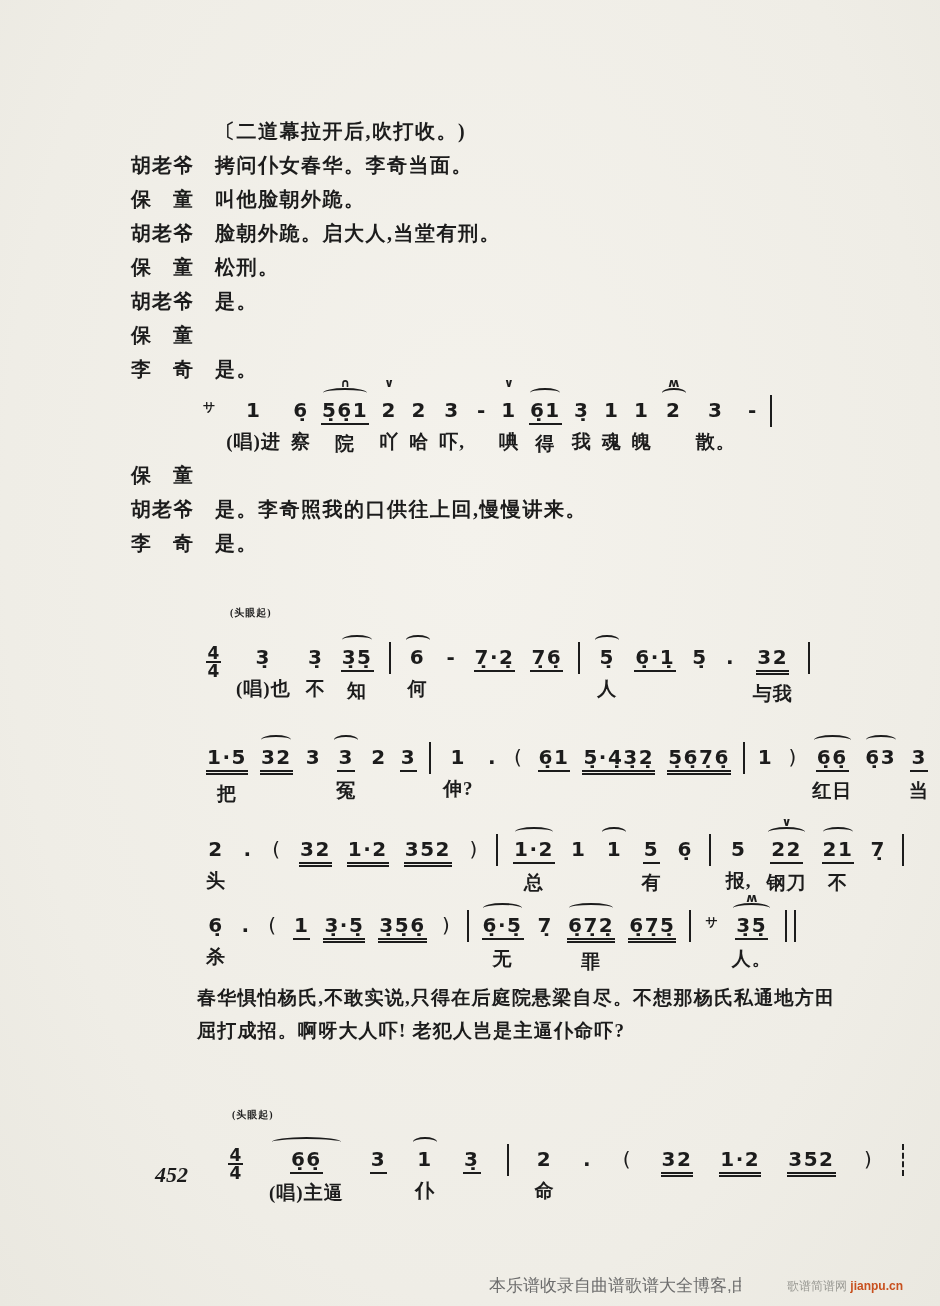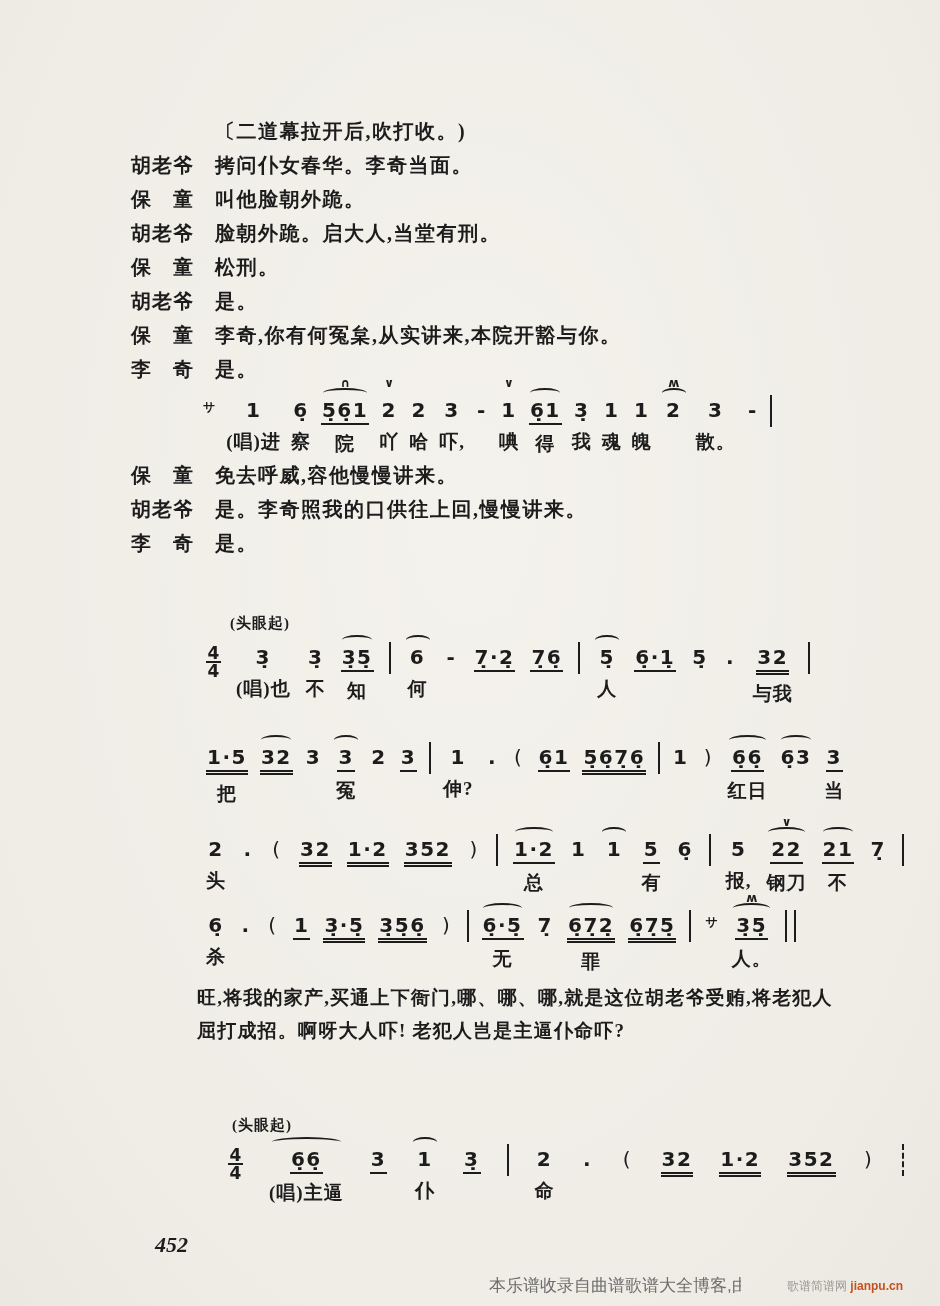--- a/index.html
+++ b/index.html
@@ -12,21 +12,21 @@
   .drow{display:flex;align-items:flex-start;font-size:20px;line-height:23px;margin-bottom:11px;}
   .role{width:66px;flex-shrink:0;font-weight:bold;letter-spacing:1px;white-space:nowrap;}
   .dtext{margin-left:18px;font-weight:700;letter-spacing:1.5px;white-space:nowrap;}
   
   .para{position:absolute;left:197px;top:982px;width:660px;font-size:19px;
         line-height:32.5px;font-weight:600;letter-spacing:1.2px;}
   .para div{white-space:nowrap;}
   
   .msys{position:absolute;}
   .msys.haslabel{padding-top:24px;}
-  .mlabel{position:absolute;top:8px;font-size:15px;font-weight:600;letter-spacing:1px;}
+  .mlabel{position:absolute;top:0;font-size:10px;font-weight:600;letter-spacing:1px;}
   .mrow{display:flex;align-items:flex-start;}
   .mcell{display:flex;flex-direction:column;align-items:center;}
   .mtop{height:15px;width:100%;display:flex;align-items:flex-end;justify-content:center;position:relative;min-width:14px;}
   .arc{height:8px;width:92%;min-width:24px;border-top:2.5px solid #1c1c1c;border-radius:100% 100% 0 0;}
   .mark{position:absolute;left:50%;transform:translateX(-50%);top:-6px;font-size:12px;font-weight:bold;
         font-family:"DejaVu Sans",sans-serif;line-height:12px;}
   .note{font-family:"DejaVu Sans",sans-serif;font-weight:bold;font-size:20px;line-height:25px;
         letter-spacing:1.5px;padding:0 1px;white-space:nowrap;}
   .note.u1{border-bottom:2px solid #1c1c1c;}
   .note.u2{border-bottom:5px double #1c1c1c;}
@@ -34,21 +34,21 @@
   .orn .note{font-size:12px;line-height:14px;padding-top:2px;letter-spacing:0;}
   .mlyr{font-weight:600;font-size:19px;line-height:26px;min-height:26px;margin-top:6px;
         white-space:nowrap;letter-spacing:1px;}
   .barcell .bar{width:2px;height:32px;background:#1c1c1c;margin-top:12px;}
   .barcell .bar.double{width:7px;background:none;border-left:2px solid #1c1c1c;border-right:2px solid #1c1c1c;}
   .barcell .bar.dashed{width:0;background:none;border-left:2px dashed #1c1c1c;}
   .meter{display:flex;flex-direction:column;align-items:center;font-family:"DejaVu Sans",sans-serif;
          font-weight:bold;font-size:17px;line-height:12px;margin-top:2px;}
   .meter .mline{width:15px;border-top:2px solid #1c1c1c;margin:2px 0;}
   
-  .pageno{position:absolute;left:155px;top:1232px;font-size:22px;font-weight:bold;font-style:italic;}
+  .pageno{position:absolute;left:155px;top:1162px;font-size:22px;font-weight:bold;font-style:italic;}
   .wm{position:absolute;left:489px;top:1274px;width:252px;overflow:hidden;white-space:nowrap;
       font-size:17px;color:#6d6d6d;font-family:"Liberation Sans","DejaVu Sans",sans-serif;}
   .sitebox{position:absolute;left:787px;top:1278px;font-size:12px;white-space:nowrap;
       font-family:"Liberation Sans","DejaVu Sans",sans-serif;}
   .sitename{color:#9a9a94;}
   .siteurl{font-weight:bold;}
 </style>
 </head>
 <body>
 
@@ -73,21 +73,20 @@
       <div class="drow">
         <span class="role">保　童</span>
         <span class="dtext">松刑。</span>
       </div>
       <div class="drow">
         <span class="role">胡老爷</span>
         <span class="dtext">是。</span>
       </div>
       <div class="drow">
         <span class="role">保　童</span>
-        <span class="dtext">李奇,你有何冤枲,从实讲来,本院开豁与你。</span>
       </div>
       <div class="drow">
         <span class="role">李　奇</span>
         <span class="dtext">是。</span>
       </div>
     </div>
 
   <div class="msys" id="sys0" style="left:202px;top:383px;">
       <div class="mrow" style="gap: 10px;">
         <div class="mcell orn">
@@ -184,21 +183,20 @@
         </div>
         <div class="mcell barcell">
           <div class="bar "></div>
         </div>
       </div>
     </div>
 
   <div class="dialog" id="dialog2" style="left:131px;top:464px;">
       <div class="drow">
         <span class="role">保　童</span>
-        <span class="dtext">免去呼威,容他慢慢讲来。</span>
       </div>
       <div class="drow">
         <span class="role">胡老爷</span>
         <span class="dtext">是。李奇照我的口供往上回,慢慢讲来。</span>
       </div>
       <div class="drow">
         <span class="role">李　奇</span>
         <span class="dtext">是。</span>
       </div>
     </div>
@@ -346,20 +344,25 @@
           <div class="note par">(</div>
           <div class="mlyr"></div>
         </div>
         <div class="mcell">
           <div class="mtop"></div>
           <div class="note u1">6̣1</div>
           <div class="mlyr"></div>
         </div>
         <div class="mcell">
           <div class="mtop"></div>
+          <div class="note u2">5̣·4̣3̣2̣</div>
+          <div class="mlyr"></div>
+        </div>
+        <div class="mcell">
+          <div class="mtop"></div>
           <div class="note u2">5̣6̣7̣6̣</div>
           <div class="mlyr"></div>
         </div>
         <div class="mcell barcell">
           <div class="bar "></div>
         </div>
         <div class="mcell">
           <div class="mtop"></div>
           <div class="note">1</div>
           <div class="mlyr"></div>
@@ -572,21 +575,21 @@
           <div class="note u1">3̣5̣</div>
           <div class="mlyr">人。</div>
         </div>
         <div class="mcell barcell">
           <div class="bar double"></div>
         </div>
       </div>
     </div>
 
   <div class="para" id="para">
-      <div>旺,将我的家产,买通上下衙门,哪、哪、哪,就是这位胡老爷受贿,将老犯人</div>
+      <div>春华惧怕杨氏,不敢实说,只得在后庭院悬梁自尽。不想那杨氏私通地方田</div>
       <div>屈打成招。啊呀大人吓! 老犯人岂是主逼仆命吓?</div>
     </div>
 
   <div class="msys haslabel" id="sys5" style="left:228px;top:1108px;">
       <div class="mlabel" style="left: 4px;">(头眼起)</div>
       <div class="mrow" style="gap: 26px;">
         <div class="mcell">
           <div class="mtop"></div>
           <div class="meter">
             <span>4</span>

